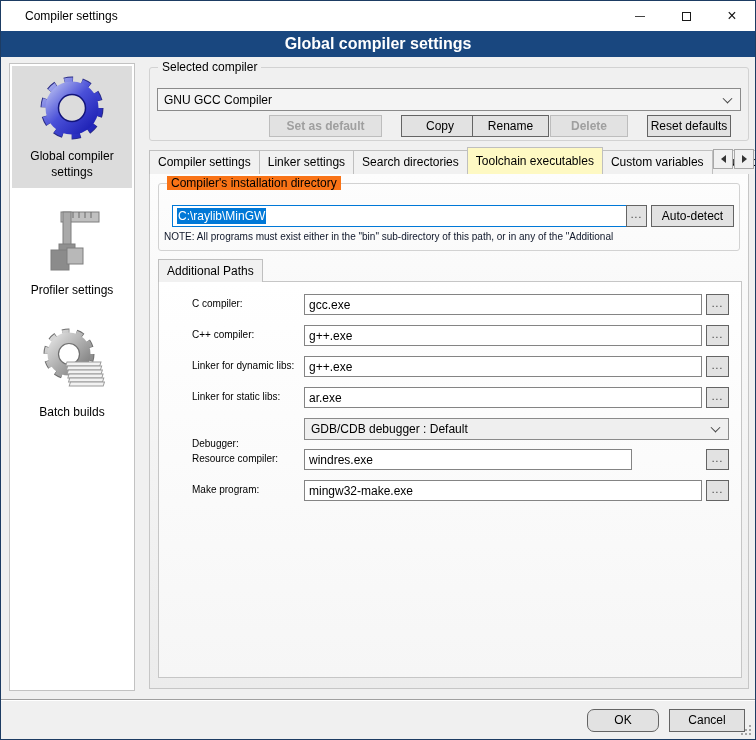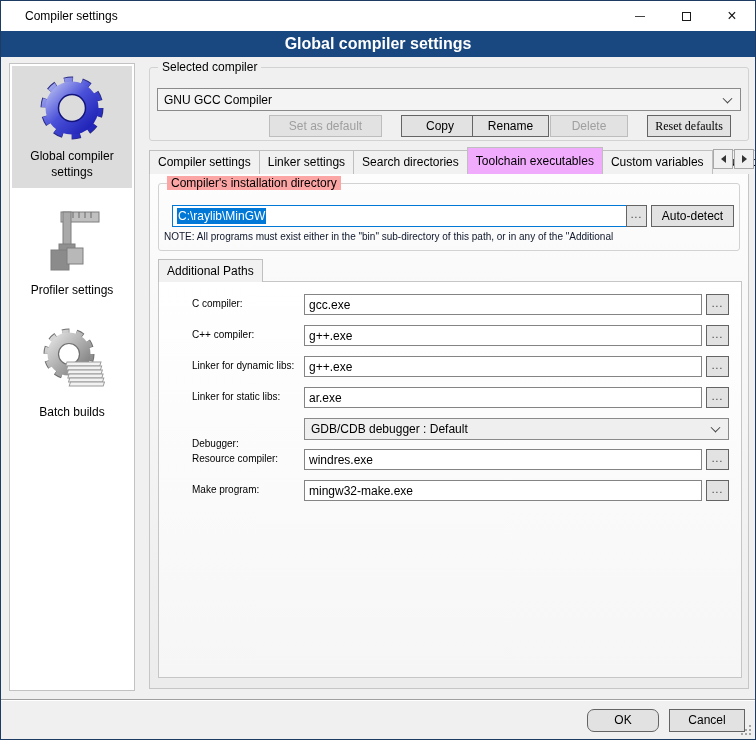--- a/index.html
+++ b/index.html
@@ -23,38 +23,38 @@
   .sidebar { position:absolute; left:8px; top:62px; width:126px; height:628px;
     background:#fff; border:1px solid #c2c2c2; }
   .side-item { position:absolute; left:2px; right:2px; text-align:center; cursor:default; }
   .side-item.sel { background:#dcdcdc; }
   .side-item .ic { display:block; margin:8px auto 4px auto; }
   .side-label { font-size:12px; line-height:16px; color:#000; }
   
   .groupbox { position:absolute; border:1px solid #d2d2d2; border-radius:3px; }
   .gb-label { position:absolute; top:-8px; left:8px; padding:0 4px; font-size:12px; color:#000; }
   .gb-label.on-grey { background:#f0f0f0; }
-  .gb-label.on-white { background:#fca5a5; }
+  .gb-label.on-white { background:#f97316; }
   
   .combo { position:absolute; border:1px solid #8a8a8a; background:#f4f4f4;
     font-size:12px; color:#000; padding:0 22px 0 6px; display:flex; align-items:center; }
   .combo .chev { position:absolute; right:9px; top:50%; width:7px; height:7px;
     border-right:1.5px solid #444; border-bottom:1.5px solid #444;
     transform:translateY(-70%) rotate(45deg); }
   
   .btn { position:absolute; background:#e2e2e2; border:1px solid #646464;
     font-size:12px; color:#000; text-align:center; cursor:default; }
-  .btn.disabled { border-color:#bdbdbd; color:#9f9f9f; }
+  .btn.disabled { border-color:#bdbdbd; color:#9f9f9f;font-weight:bold; }
   .btn-sm { font-size:10px; letter-spacing:1px; color:#333; }
   
   .tabstrip { position:absolute; display:flex; align-items:flex-end; }
   .tab { border:1px solid #bfbfbf; border-bottom:none; background:#f1f1f1;
     font-size:12px; line-height:23px; height:24px; padding:0 8px; white-space:nowrap;
     margin-right:-1px; }
-  .tab.active { background:#f0abfc; height:27px; line-height:26px; position:relative; z-index:3; }
+  .tab.active { background:#fef9c3; height:27px; line-height:26px; position:relative; z-index:3; }
   .tab.clip { width:46px; overflow:hidden; padding-right:0; }
   .tab-arrow { position:absolute; width:20px; height:20px; background:#f0f0f0;
     border:1px solid #a8a8a8; display:flex; align-items:center; justify-content:center; }
   .tri-l { width:0; height:0; border:4px solid transparent; border-right:5px solid #333; margin-left:-4px; }
   .tri-r { width:0; height:0; border:4px solid transparent; border-left:5px solid #333; margin-right:-4px; }
   
   .panel-outer { position:absolute; left:148px; top:172px; width:600px; height:516px;
     border:1px solid #c6c6c6; background:linear-gradient(#fdfdfd, #ececec); z-index:1; }
   .panel-inner { position:absolute; left:157px; top:280px; width:584px; height:397px;
     border:1px solid #c6c6c6; background:linear-gradient(#ffffff, #f6f6f6); z-index:1; }
@@ -162,21 +162,21 @@
     <span class="gb-label on-grey">Selected compiler</span>
   </div>
   <div class="combo" style="left:156px; top:87px; width:584px; height:23px;">
     <span>GNU GCC Compiler</span>
     <span class="chev"></span>
   </div>
   <div class="btn disabled" style="left:268px; top:114px; width:113px; height:22px; line-height:20px;">Set as default</div>
   <div class="btn" style="left:400px; top:114px; width:78px; height:22px; line-height:20px;">Copy</div>
   <div class="btn" style="left:471px; top:114px; width:77px; height:22px; line-height:20px;">Rename</div>
   <div class="btn disabled" style="left:549px; top:114px; width:78px; height:22px; line-height:20px;">Delete</div>
-  <div class="btn" style="left:646px; top:114px; width:84px; height:22px; line-height:20px;font-family:Liberation Serif, serif;">Reset defaults</div>
+  <div class="btn" style="left:646px; top:114px; width:84px; height:22px; line-height:20px;">Reset defaults</div>
 
   <div class="tabstrip" style="left:148px; top:146px; height:27px; z-index:2;">
     <span class="tab">Compiler settings</span>
     <span class="tab">Linker settings</span>
     <span class="tab">Search directories</span>
     <span class="tab active">Toolchain executables</span>
     <span class="tab">Custom variables</span>
     <span class="tab clip">Build options</span>
   </div>
   <div class="tab-arrow" style="left:712px; top:148px; z-index:3;">
@@ -219,21 +219,21 @@
     <input class="tbox" style="left: 145px; top: 105px; width: 398px; height: 21px;" value="ar.exe">
     <div class="btn btn-sm" style="left:547px; top:105px; width:23px; height:21px; line-height:17px;">...</div>
 
     <span class="flabel" style="left:10px; top:156px;">Debugger:</span>
     <div class="combo fieldcombo" style="left:145px; top:136px; width:425px; height:22px;">
       <span>GDB/CDB debugger : Default</span>
       <span class="chev"></span>
     </div>
 
     <span class="flabel" style="left:10px; top:171px;">Resource compiler:</span>
-    <input class="tbox" style="left: 145px; top: 167px; width: 398px; height: 21px;" value="windres.exe">
+    <input class="tbox" style="left: 145px; top: 167px; width: 328px; height: 21px;" value="windres.exe">
     <div class="btn btn-sm" style="left:547px; top:167px; width:23px; height:21px; line-height:17px;">...</div>
 
     <span class="flabel" style="left:10px; top:202px;">Make program:</span>
     <input class="tbox" style="left: 145px; top: 198px; width: 398px; height: 21px;" value="mingw32-make.exe">
     <div class="btn btn-sm" style="left:547px; top:198px; width:23px; height:21px; line-height:17px;">...</div>
 
   </div>
 
   <div class="divider"></div>
   <div class="btn" style="left:586px; top:708px; width:72px; height:23px; line-height:21px;border-radius:7px;">OK</div>

